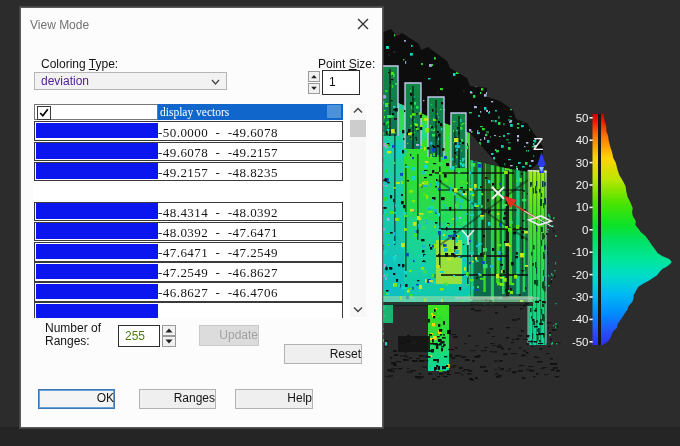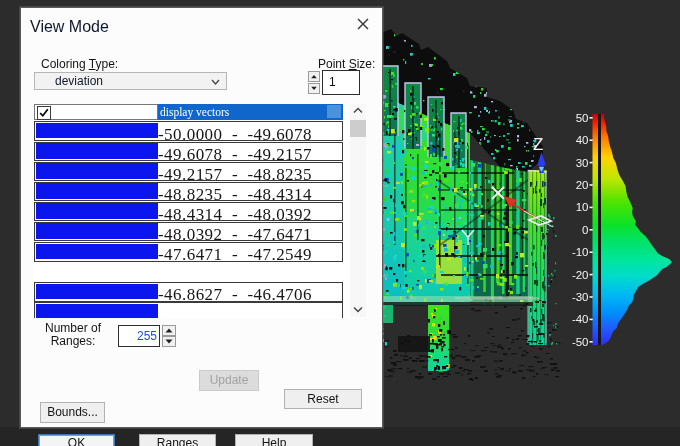--- a/index.html
+++ b/index.html
@@ -1,45 +1,45 @@
 <!DOCTYPE html>
 <html><head><meta charset="utf-8">
 <style>
 html,body{margin:0;padding:0;width:680px;height:446px;overflow:hidden;background:#2c2c2c;
 font-family:"Liberation Sans",sans-serif;}
 #stage{position:relative;width:680px;height:446px;}
 #bg{position:absolute;left:0;top:0;}
 #dlg{position:absolute;left:20px;top:7px;width:361px;height:419px;background:#fcfcfc;
 border:1px solid #5a5a5a;box-shadow:0 0 0 1px rgba(120,120,120,.35);}
-#title{position:absolute;left:9px;top:10px;font-size:16px;color:#0f172a;}
+#title{position:absolute;left:9px;top:10px;font-size:12px;color:#737373;}
 #closex{position:absolute;left:336px;top:10px;width:12px;height:12px;}
-.lbl{position:absolute;font-size:12px;color:#141414;text-align:center;}
+.lbl{position:absolute;font-size:12px;color:#141414;}
 #combo{position:absolute;left:13px;top:64px;width:193px;height:18px;background:#f2f2f2;
-border:1px solid #b6b6b6;font-size:12px;color:#0f172a;line-height:17px;padding-left:20px;box-sizing:border-box;}
+border:1px solid #b6b6b6;font-size:12px;color:#4c1d95;line-height:17px;padding-left:6px;box-sizing:border-box;}
 #combo svg{position:absolute;right:6px;top:5px;}
 #spinps{position:absolute;left:287px;top:63px;width:12px;height:23px;}
 .spbtn{position:absolute;left:0;width:12px;height:11px;background:#f1f1f1;border:1px solid #9a9a9a;box-sizing:border-box;}
 .spbtn svg,.spbtn2 svg{display:block;margin:0 auto;}
 #psbox{position:absolute;left:301px;top:62px;width:38px;height:25px;border:1px solid #2e2e2e;background:#fff;
 font-size:12px;line-height:23px;padding-left:6px;box-sizing:border-box;color:#111;}
 #list{position:absolute;left:12px;top:95.5px;width:333px;height:214px;background:#fff;overflow:hidden;font-family:Liberation Serif, serif;}
 .lrow{position:absolute;left:1px;width:307px;height:17.6px;border:1px solid #3a3a3a;background:#fff;}
 .lrow .sw{position:absolute;left:0.5px;top:0.5px;width:122px;height:15.6px;background:#0b16ee;}
-.lrow .lab{position:absolute;left:123px;top:2.2px;font-size:17px;color:#161616;letter-spacing:0.45px;}
+.lrow .lab{position:absolute;left:123px;top:2.2px;font-size:13px;color:#161616;letter-spacing:0.45px;}
 #row0{position:absolute;left:1px;top:0.5px;width:309px;height:15.5px;background:#1166cc;}
 #row0 .wht{position:absolute;left:0;top:0;width:124px;height:15.5px;background:#fff;border:1px solid #777;box-sizing:border-box;}
 #row0 .cb{position:absolute;left:2px;top:1px;width:12px;height:12px;background:#fff;border:1.6px solid #3c3c3c;}
 #row0 .lab0{position:absolute;left:126px;top:1.5px;font-size:11.5px;color:#fff;}
 #row0 .sq{position:absolute;right:2px;top:1px;width:14px;height:13px;background:#4a93dc;}
 #vscroll{position:absolute;left:316.5px;top:0.5px;width:16.5px;height:213px;background:#f7f7f7;}
 #vthumb{position:absolute;left:0;top:16px;width:16.5px;height:17px;background:#cdcdcd;}
 .btn{position:absolute;background:#efefef;border:1px solid #b2b2b2;font-size:12px;color:#141414;
-text-align:center;box-sizing:border-box;margin-top:45px;}
+text-align:right;box-sizing:border-box;}
 #nrbox{position:absolute;left:97px;top:317px;width:42px;height:22px;border:1px solid #2e2e2e;background:#fff;
-font-size:12px;line-height:20px;padding-left:18px;box-sizing:border-box;color:#1d4ed8;}
+font-size:12px;line-height:20px;padding-left:6px;box-sizing:border-box;color:#4d7c0f;}
 #spinnr{position:absolute;left:141px;top:317px;width:14px;height:22px;}
 .spbtn2{position:absolute;left:0;width:14px;height:10.5px;background:#f1f1f1;border:1px solid #9a9a9a;box-sizing:border-box;}
 </style></head>
 <body>
 <div id="stage">
 <svg id="bg" width="680" height="446" viewBox="0 0 680 446">
 <defs>
 <linearGradient id="jet" x1="0" y1="0" x2="0" y2="1">
 <stop offset="0" stop-color="#cf0000"></stop>
           <stop offset="0.03" stop-color="#f11500"></stop>
@@ -1472,35 +1472,35 @@
           <div class="lab">-50.0000 &nbsp;-&nbsp; -49.6078</div>
         </div>
 <div class="lrow" style="top:38.0px">
           <div class="sw"></div>
           <div class="lab">-49.6078 &nbsp;-&nbsp; -49.2157</div>
         </div>
 <div class="lrow" style="top:58.1px">
           <div class="sw"></div>
           <div class="lab">-49.2157 &nbsp;-&nbsp; -48.8235</div>
         </div>
-<div class="lrow" style="top:78.2px">
-          <div class="sw"></div>
-          <div class="lab">-48.8235 &nbsp;-&nbsp; -48.4314</div>
-        </div>
 <div class="lrow" style="top:98.3px">
           <div class="sw"></div>
           <div class="lab">-48.4314 &nbsp;-&nbsp; -48.0392</div>
         </div>
 <div class="lrow" style="top:118.4px">
           <div class="sw"></div>
           <div class="lab">-48.0392 &nbsp;-&nbsp; -47.6471</div>
         </div>
 <div class="lrow" style="top:138.5px">
           <div class="sw"></div>
           <div class="lab">-47.6471 &nbsp;-&nbsp; -47.2549</div>
+        </div>
+<div class="lrow" style="top:158.6px">
+          <div class="sw"></div>
+          <div class="lab">-47.2549 &nbsp;-&nbsp; -46.8627</div>
         </div>
 <div class="lrow" style="top:178.7px">
           <div class="sw"></div>
           <div class="lab">-46.8627 &nbsp;-&nbsp; -46.4706</div>
         </div>
 <div class="lrow" style="top:198.8px">
           <div class="sw"></div>
         </div>
    <div id="vscroll">
      <svg width="16" height="9" style="position:absolute;top:2px;left:0" viewBox="0 0 16 9">
@@ -1521,17 +1521,16 @@
           </svg>
         </div>
    <div class="spbtn2" style="top:11px">
           <svg width="12" height="9" viewBox="0 0 12 9">
             <path d="M2.5 2.5 L6 6.5 L9.5 2.5 Z" fill="#222"></path>
           </svg>
         </div>
  </div>
  <div class="btn" style="left:178px;top:317px;width:60px;height:21px;line-height:19px;background:#dcdcdc;border-color:#cacaca;color:#a2a2a2">Update</div>
  <div class="btn" style="left:263px;top:336px;width:78px;height:20px;line-height:18px">Reset</div>
- <div class="btn" style="left:19px;top:349px;width:65px;height:20.5px;line-height:19px">Bounds...</div>
  <div class="btn" style="left:17px;top:381px;width:77px;height:19.5px;line-height:17px;border:1px solid #3a77b5;box-shadow:inset 0 0 0 1px #6aa2d8;background:#f4f4f4">OK</div>
  <div class="btn" style="left:118px;top:381px;width:77px;height:19.5px;line-height:17px">Ranges</div>
  <div class="btn" style="left:214px;top:381px;width:78px;height:19.5px;line-height:17px">Help</div>
 </div>
 </div>
 </body></html>

